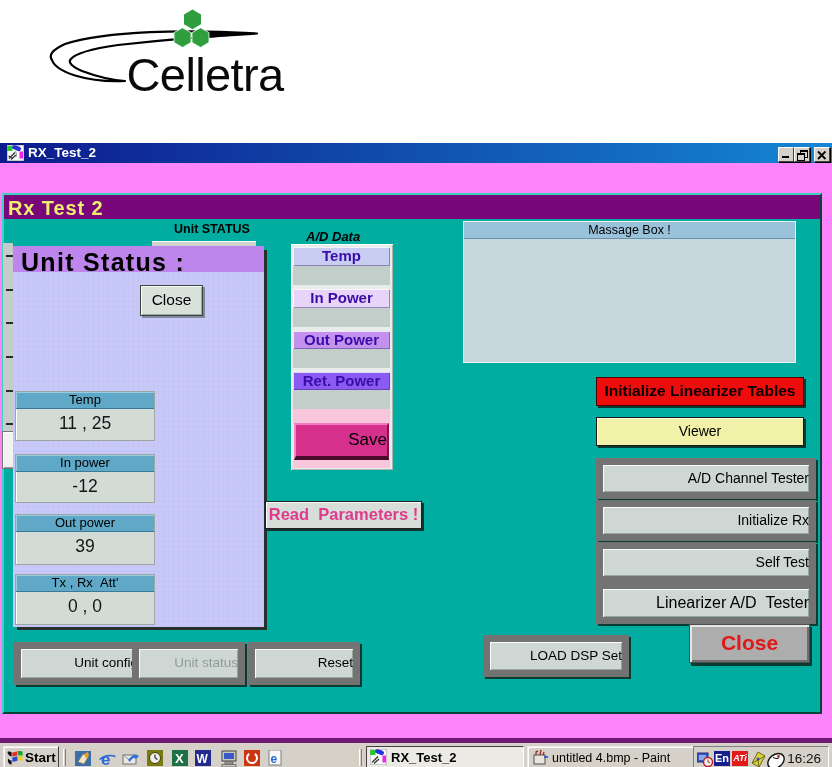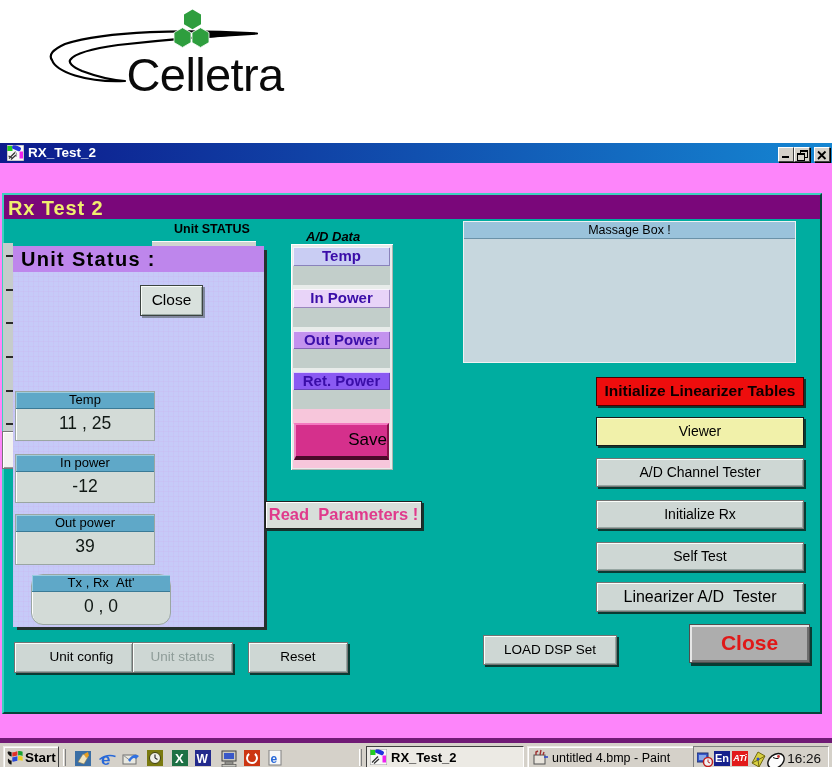--- a/index.html
+++ b/index.html
@@ -7,23 +7,23 @@
        font-family:"Liberation Sans",sans-serif;}
   .abs{position:absolute;}
   #stage{position:relative;width:770px;height:767px;background:#fff;}
   
   #titlebar{left:0;top:143;width:832px;height:20px;
     background:linear-gradient(90deg,#0d1a8c 0%,#1586d2 100%);}
   #pinkbody{left:0;top:163px;width:832px;height:575px;background:#fd85fa;}
   #panel{left:2px;top:193px;width:816px;height:517px;background:#00ada0;
     border-top:2px solid #3ed1be;border-left:2px solid #3ed1be;
     border-right:2px solid #07423a;border-bottom:2px solid #07423a;}
-  .gbtn{background:#ced7d4;border:1px solid #737373;
+  .gbtn{background:#ced7d4;border:7px solid #737373;
     box-shadow:inset 1px 1px 0 #fbfffb,inset -1px -1px 0 #96a6a2,2px 2px 0 #093b33;
-    color:#000;text-align:center;}
+    color:#000;text-align:right;}
   .fld{width:138px;background:#d3dbd7;border:1px solid #9aa6a2;
     box-shadow:inset 1px 1px 0 #ffffff;}
   .fhdr{height:16px;background:#5fa8c8;border-bottom:1px solid #3a7a96;
     box-shadow:inset 1px 1px 0 #9accdf;text-align:center;font-size:13px;
     line-height:16px;color:#000;}
   .fbody{text-align:center;font-size:17.5px;color:#101814;line-height:28px;}
   .adbar{position:absolute;left:2px;width:97px;height:18.5px;text-align:center;
     line-height:18px;font-size:15px;font-weight:bold;color:#3a0da8;
     box-shadow:inset 1px 1px 0 rgba(255,255,255,.75),inset -1px -1px 0 rgba(60,40,120,.45);}
   .adgray{position:absolute;left:2px;width:97px;background:#c2ceca;}
@@ -92,36 +92,36 @@
   <div class="abs tick" style="top:322px;"></div>
   <div class="abs tick" style="top:356px;"></div>
   <div class="abs tick" style="top:390px;"></div>
   <div class="abs tick" style="top:423px;"></div>
   <div class="abs" style="left:2px;top:431px;width:12px;height:36px;background:#f2f2f0;border:1px solid #777;box-shadow:inset 1px 1px 0 #fff,inset -1px -1px 0 #999;"></div>
 
   <div class="abs" style="left:264px;top:250px;width:3px;height:380px;background:#26312e;"></div>
   <div class="abs" style="left:17px;top:627px;width:250px;height:3px;background:#26312e;"></div>
   <div class="abs" style="left:13px;top:246px;width:251px;height:381px;background:#c6caf8;background-image:repeating-linear-gradient(0deg, rgba(205,175,235,.22) 0 1px, rgba(0,0,0,0) 1px 5px),repeating-linear-gradient(90deg, rgba(205,175,235,.22) 0 1px, rgba(0,0,0,0) 1px 5px);"></div>
   <div class="abs" style="left:13px;top:246px;width:251px;height:26px;background:#be86ec;"></div>
-  <div class="abs" style="left:21px;top:248px;font-size:20px;font-weight:bold;color:#000;letter-spacing:1.3px;text-align:right;">Unit Status :</div>
+  <div class="abs" style="left:21px;top:248px;font-size:25px;font-weight:bold;color:#000;letter-spacing:1.3px;text-align:right;">Unit Status :</div>
   <div class="abs" style="left:140px;top:285px;width:61px;height:29px;background:#d9e1dd;border:1px solid #3c4440;box-shadow:inset 1px 1px 0 #f8fcf8,inset -1px -1px 0 #9aa8a4,2px 2px 0 rgba(60,76,72,.5);text-align:center;line-height:27px;font-size:15.5px;">Close</div>
 
   <div class="abs fld" style="left:15px;top:391px;height:48px;">
     <div class="fhdr">Temp</div>
       <div class="fbody">11 , 25</div>
     </div>
   <div class="abs fld" style="left:15px;top:454px;height:47px;">
     <div class="fhdr">In power</div>
       <div class="fbody">-12</div>
     </div>
   <div class="abs fld" style="left:15px;top:514px;height:49px;">
     <div class="fhdr">Out power</div>
       <div class="fbody">39</div>
     </div>
-  <div class="abs fld" style="left:31px;top:574px;height:49px;border-radius:12px;">
+  <div class="abs fld" style="left:15px;top:574px;height:49px;">
     <div class="fhdr">Tx , Rx&nbsp;&nbsp;Att'</div>
       <div class="fbody">0 , 0</div>
     </div>
 
   <div class="abs" style="left:296px;top:229px;font-size:13px;font-weight:bold;font-style:italic;color:#000;margin-left:10px;">A/D Data</div>
   <div class="abs" style="left:291px;top:244px;width:102px;height:226px;background:#e8ecea;box-shadow:inset 1px 1px 0 #fff,inset -1px -1px 0 #aab6b2;">
     <div class="adbar" style="top:3px;background:#c9cdf3;">Temp</div>
     <div class="adgray" style="top:22px;height:19px;"></div>
     <div class="adbar" style="top:45px;background:#e8d4f8;">In Power</div>
     <div class="adgray" style="top:63.5px;height:19px;"></div>

